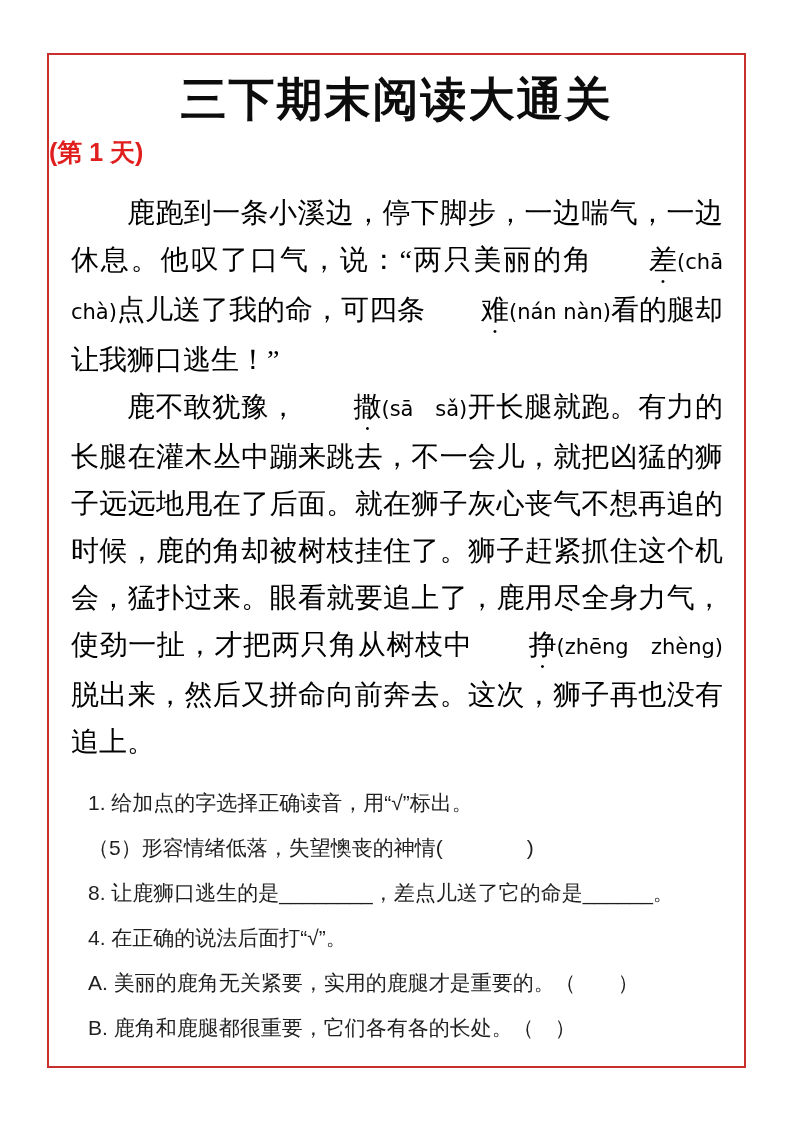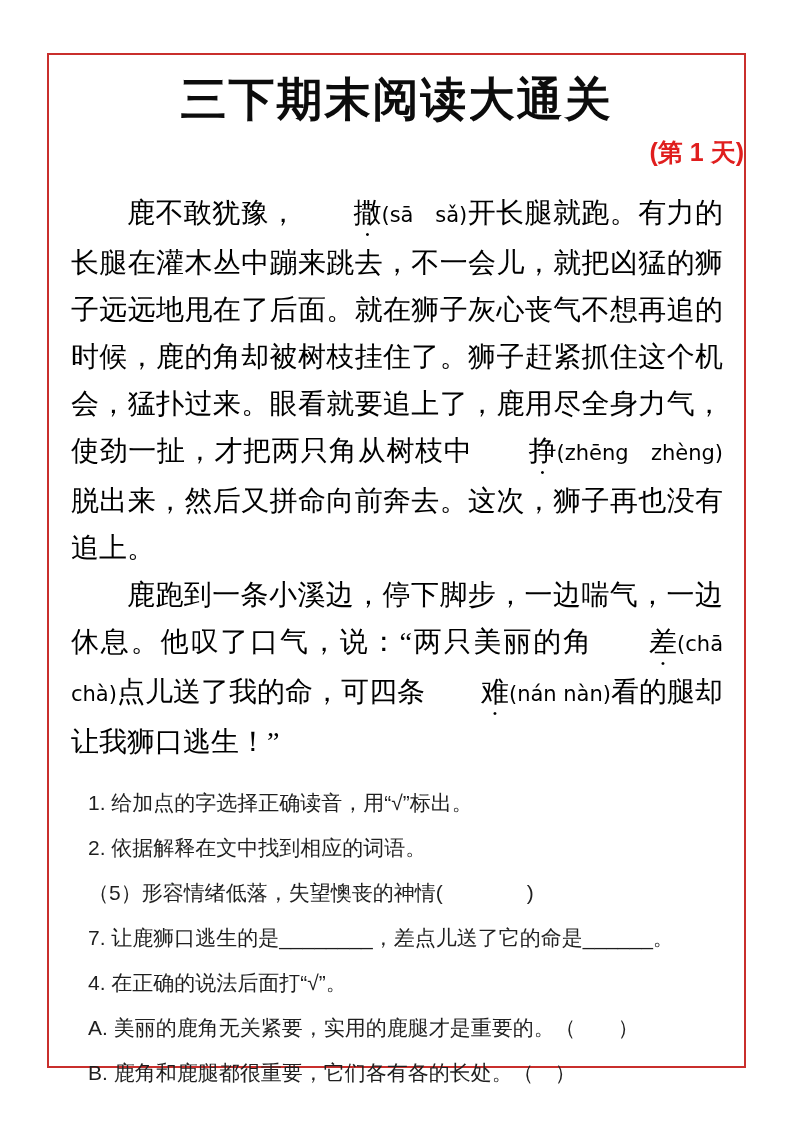--- a/index.html
+++ b/index.html
@@ -33,21 +33,21 @@
     text-align: center;
     font-size: 46px;
     line-height: 60px;
     font-weight: 900;
     letter-spacing: 2px;
     color: #0c0c0c;
     font-family: "Liberation Sans", sans-serif;
   }
   .subtitle {
     margin-top: 7px;
-    text-align: right;
+    text-align: left;
     font-size: 25px;
     line-height: 32px;
     font-weight: bold;
     color: #e01e1e;
     font-family: "Liberation Sans", sans-serif;
   }
   .passage {
     margin: 21px 21px 0 22px;
     font-family: "Liberation Serif", serif;
     font-size: 28px;
@@ -94,28 +94,27 @@
 <body>
 
 <div class="page">
   <div class="border-box">
 
     <h1 class="title">三下期末阅读大通关</h1>
 
     <div class="subtitle">(第 1 天)</div>
 
     <div class="passage">
+      <p class="para"><span>鹿跑到一条小溪边，停下脚步，一边喘气，一边休息。他叹了口气，说：“两只美丽的角</span><span class="dot-char">差</span><span class="pinyin">(chā chà)</span><span>点儿送了我的命，可四条</span><span class="dot-char">难</span><span class="pinyin">(nán nàn)</span><span>看的腿却让我狮口逃生！”</span></p>
       <p class="para"><span>鹿不敢犹豫，</span><span class="dot-char">撒</span><span class="pinyin">(sā　sǎ)</span><span>开长腿就跑。有力的长腿在灌木丛中蹦来跳去，不一会儿，就把凶猛的狮子远远地甩在了后面。就在狮子灰心丧气不想再追的时候，鹿的角却被树枝挂住了。狮子赶紧抓住这个机会，猛扑过来。眼看就要追上了，鹿用尽全身力气，使劲一扯，才把两只角从树枝中</span><span class="dot-char">挣</span><span class="pinyin">(zhēng　zhèng)</span><span>脱出来，然后又拼命向前奔去。这次，狮子再也没有追上。</span></p>
-      <p class="para"><span>鹿跑到一条小溪边，停下脚步，一边喘气，一边休息。他叹了口气，说：“两只美丽的角</span><span class="dot-char">差</span><span class="pinyin">(chā chà)</span><span>点儿送了我的命，可四条</span><span class="dot-char">难</span><span class="pinyin">(nán nàn)</span><span>看的腿却让我狮口逃生！”</span></p>
     </div>
 
     <div class="questions">
       <div class="q-line">1. 给加点的字选择正确读音，用“√”标出。</div>
-      <div class="q-line">2. 依据解释在文中找到相应的词语。</div>
       <div class="q-line">（5）形容情绪低落，失望懊丧的神情(　　　　)</div>
-      <div class="q-line">7. 让鹿狮口逃生的是________，差点儿送了它的命是______。</div>
+      <div class="q-line">8. 让鹿狮口逃生的是________，差点儿送了它的命是______。</div>
       <div class="q-line">4. 在正确的说法后面打“√”。</div>
       <div class="q-line">A. 美丽的鹿角无关紧要，实用的鹿腿才是重要的。（　　）</div>
       <div class="q-line">B. 鹿角和鹿腿都很重要，它们各有各的长处。（　）</div>
     </div>
 
   </div>
 </div>
 
 </body></html>

